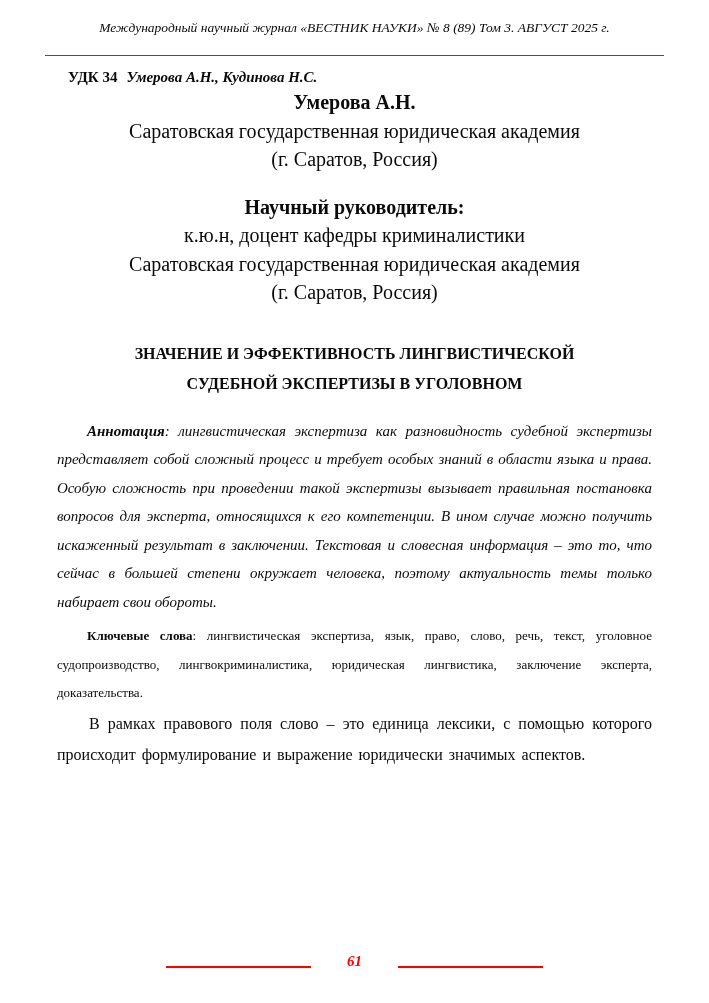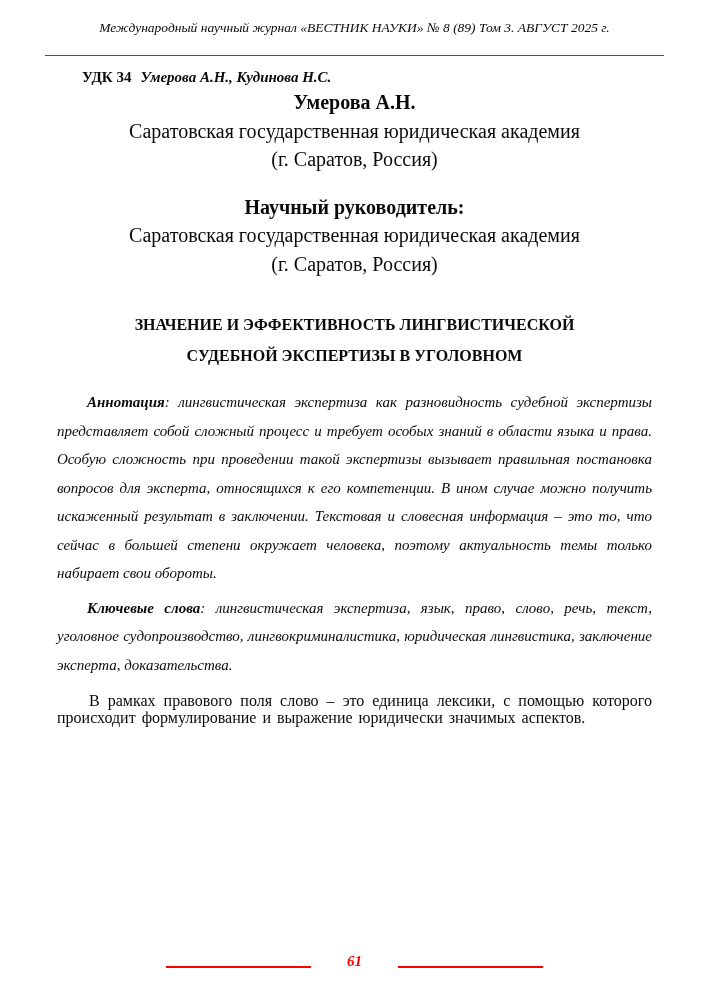--- a/index.html
+++ b/index.html
@@ -31,21 +31,21 @@
     white-space:nowrap;
   }
   .header-divider{
     border:none;
     border-top:1.5px solid var(--rule-color);
     margin:17px -12px 0 -12px;
   }
   
   .udc-line{
     margin-top:10px;
-    margin-left:25px;
+    margin-left:11px;
     font-size:15px;
     line-height:22px;
     font-weight:bold;
   }
   .udc-authors{
     font-style:italic;
     margin-left:9px;
   }
   
   .center-block{
@@ -67,32 +67,30 @@
   .abstract-paragraph{
     margin-top:17px;
     font-style:italic;
     font-size:15px;
     line-height:28.5px;
     text-align:justify;
     text-indent:30px;
   }
   .keywords-paragraph{
     margin-top:6px;
-    font-style:italic;
-    font-size:15px;
+    font-size:13px;
     line-height:28.5px;
     text-align:justify;
     text-indent:30px;
   }
   .para-label{font-weight:bold;}
   
   .body-paragraph{
-    margin-top:13px;
     font-size:16px;
-    line-height:17px;
+    line-height:31px;
     text-align:justify;
     text-indent:32px;
     word-spacing:2px;
   }
   
   .page-footer{
     position:absolute;
     left:0;
     right:0;
     top:951px;
@@ -129,20 +127,21 @@
   </div>
 
   <div class="center-block">
     <div class="bold">Умерова А.Н.</div>
     <div>Саратовская государственная юридическая академия</div>
     <div>(г. Саратов, Россия)</div>
   </div>
 
   <div class="center-block advisor-block">
     <div class="bold">Научный руководитель:</div>
+    <div>к.ю.н, доцент кафедры криминалистики</div>
     <div>Саратовская государственная юридическая академия</div>
     <div>(г. Саратов, Россия)</div>
   </div>
 
   <div class="article-title">
     <div>ЗНАЧЕНИЕ И ЭФФЕКТИВНОСТЬ ЛИНГВИСТИЧЕСКОЙ</div>
     <div>СУДЕБНОЙ ЭКСПЕРТИЗЫ В УГОЛОВНОМ</div>
   </div>
 
   <p class="abstract-paragraph">

